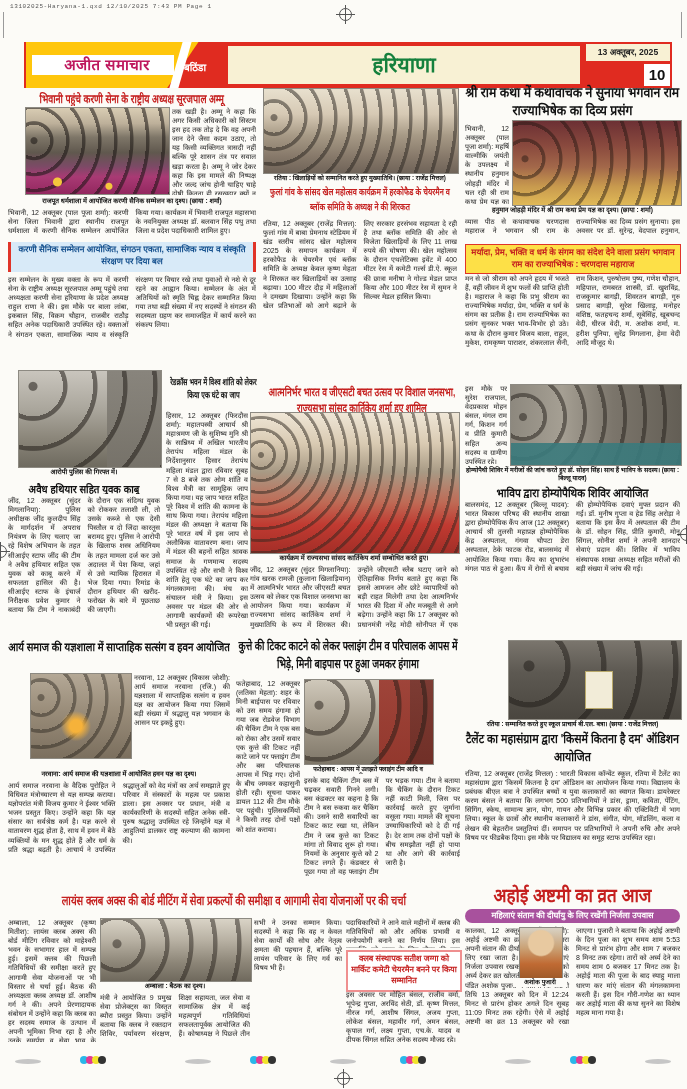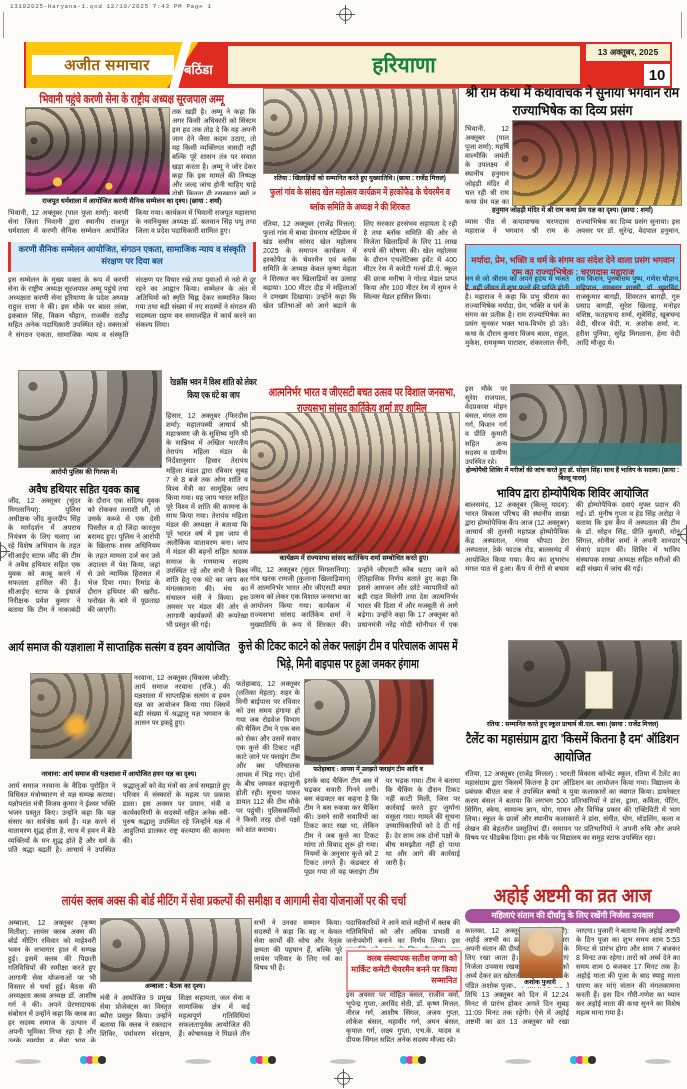--- a/index.html
+++ b/index.html
@@ -15,32 +15,32 @@
   .photo{border:1px solid #8d8a82;overflow:hidden;}
   .reg{position:absolute;width:11px;height:11px;border:1px solid #555;border-radius:50%;background:transparent;}
   .reg:before{content:"";position:absolute;left:5px;top:-4px;width:1px;height:19px;background:#555;}
   .reg:after{content:"";position:absolute;top:5px;left:-4px;height:1px;width:19px;background:#555;}
   .smu{position:absolute;width:26px;height:5px;background:#c6c6c6;border-radius:50%;top:1059px;}
   .cmyk{position:absolute;top:1056px;display:flex;}
   .cmyk i{width:8px;height:8px;border-radius:50%;margin-right:-2px;display:block;}
   .cropline{position:absolute;background:#9a9a9a;}
   .bluebox{background:#d8eaf8;border-left:3px solid #e03428;border-right:3px solid #e03428;
            color:#17528f;font-weight:bold;font-size:8.5px;text-align:center;line-height:1.4;padding:2px 3px;overflow:hidden;}
-  .redbox{background:#7dd3fc;border:1.5px solid #e03428;color:#c5201f;font-weight:bold;font-size:8.5px;
-          text-align:center;line-height:1.4;padding:10px 3px;overflow:hidden;}
+  .redbox{background:#fde047;border:1.5px solid #e03428;color:#c5201f;font-weight:bold;font-size:8.5px;
+          text-align:center;line-height:1.4;padding:2px 3px;overflow:hidden;}
   .pinkbox{background:#fff;border:2px solid #ef8f8f;color:#c5201f;font-weight:bold;font-size:8px;
-           text-align:right;line-height:1.35;padding:2px 3px;overflow:hidden;}
+           text-align:center;line-height:1.35;padding:2px 3px;overflow:hidden;}
   .purpleband{background:#a8519d;color:#fff;font-weight:bold;font-size:8.2px;text-align:center;line-height:14px;overflow:hidden;border-radius:7px;}
   .masthead{position:absolute;left:24px;top:42px;width:648px;height:46px;background:#e02b20;}
   .flag{position:absolute;left:2px;top:0;width:196px;height:46px;background:#ffc60c;
         clip-path:polygon(0 0,88% 0,72% 100%,0 100%);}
   .slash{position:absolute;left:152px;top:0;width:9px;height:46px;background:#fff;transform:skewX(-16deg);}
   .namestripe{position:absolute;left:8px;top:13px;width:142px;height:20px;background:#fff;text-align:center;}
-  .papername{font-size:15px;font-weight:bold;color:#a16207;line-height:20px;letter-spacing:.5px;margin-left:8px;}
-  .edition{position:absolute;left:160px;top:18px;font-size:13px;color:#fff;font-weight:bold;}
+  .papername{font-size:15px;font-weight:bold;color:#be185d;line-height:20px;letter-spacing:.5px;margin-left:8px;}
+  .edition{position:absolute;left:160px;top:18px;font-size:10px;color:#fff;font-weight:bold;}
   .sectionbox{position:absolute;left:204px;top:4px;width:352px;height:38px;background:#f8f1d4;text-align:center;}
   .sectionname{font-size:21px;font-weight:bold;color:#15803d;line-height:38px;}
   .datebox{position:absolute;left:562px;top:2px;width:84px;height:17px;background:#f8f1d4;
            font-size:8.6px;font-weight:bold;color:#222;text-align:center;line-height:17px;}
   .numbox{position:absolute;left:620px;top:22px;width:26px;height:22px;background:#fff;
           font-size:15px;font-weight:bold;color:#111;text-align:center;line-height:22px;}
   .printline{position:absolute;left:10px;top:3px;font-size:6px;color:#555;letter-spacing:.6px;font-family:"Liberation Mono",monospace;}
 </style>
 </head>
 <body>

